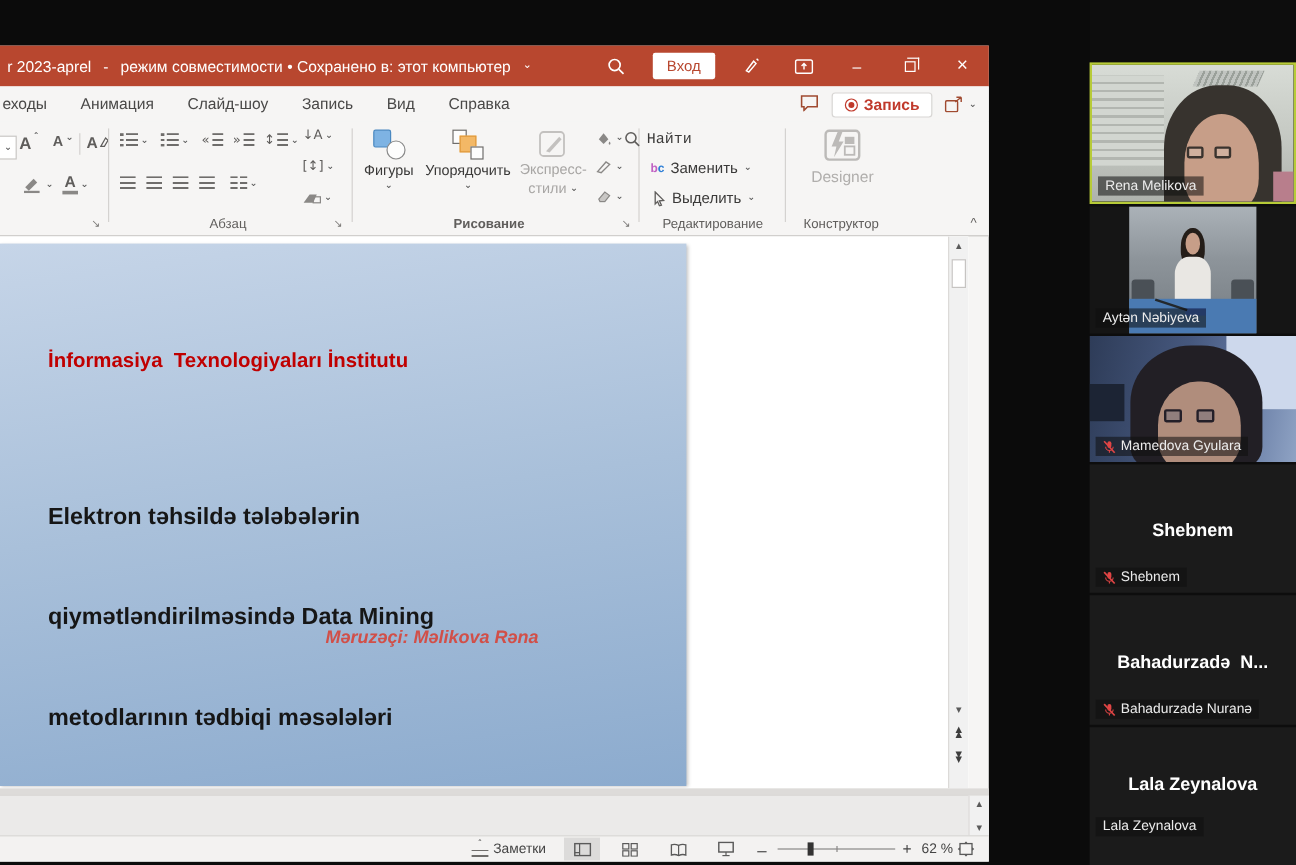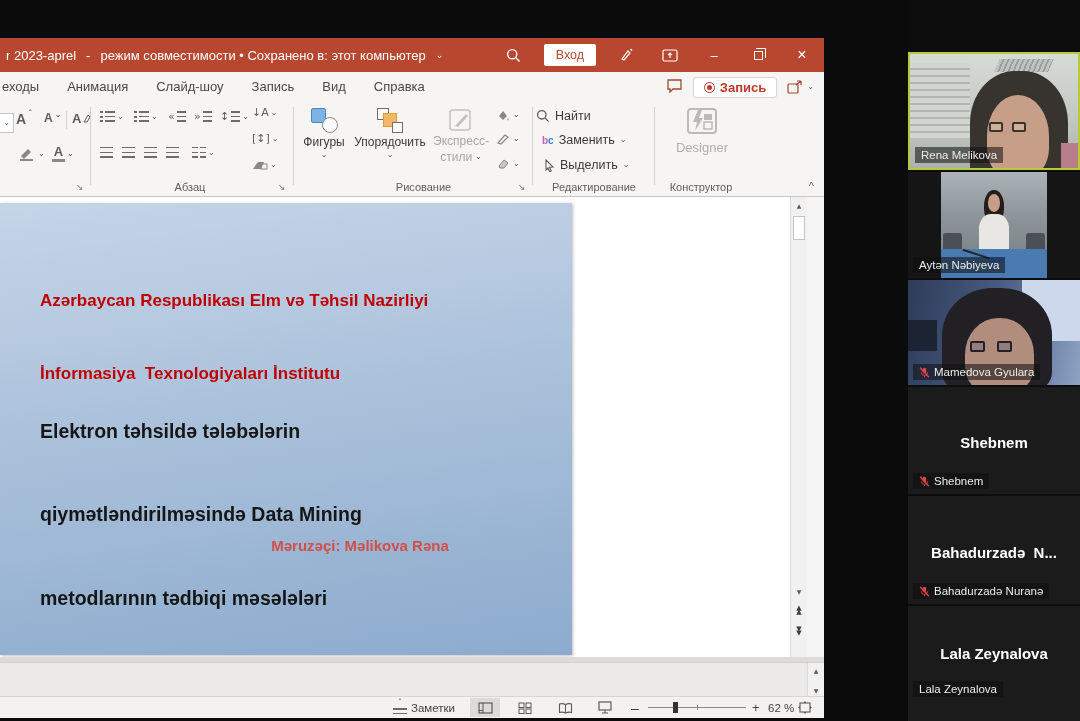--- a/index.html
+++ b/index.html
@@ -51,21 +51,21 @@
   .designer-btn{position:absolute;left:660px;top:5px;width:84px;height:58px;display:flex;flex-direction:column;align-items:center;gap:4px;}
   .designer-lbl{font-size:13px;color:#b0aeac;}
   .stub{position:absolute;left:-8px;top:12px;width:22px;height:20px;background:#fff;border:1px solid #c8c6c4;display:flex;align-items:center;justify-content:flex-end;padding-right:3px;}
   
   .canvas{position:absolute;left:0;top:159px;width:807px;height:460px;background:#ffffff;overflow:hidden;}
   .slide{position:absolute;left:0;top:6px;width:572px;height:452px;
          background:linear-gradient(172deg,#c6d5e8 0%,#a9c0da 48%,#8cabce 100%);
          box-shadow:1px 1px 3px rgba(0,0,0,.25);}
   .slide-header{position:absolute;left:40px;top:38px;font-size:17px;font-weight:bold;color:#c00000;line-height:1.42;white-space:pre;}
   .slide-title{position:absolute;left:40px;top:160px;font-size:19.5px;font-weight:bold;color:#161616;line-height:1.42;white-space:pre;}
-  .slide-speaker{position:absolute;left:160px;top:334px;width:400px;text-align:center;font-size:15px;font-weight:bold;color:#d14f48;}
+  .slide-speaker{position:absolute;left:160px;top:320px;width:400px;text-align:center;font-size:15px;font-weight:bold;font-style:italic;color:#d14f48;}
   
   .vscroll{position:absolute;right:0;top:0;width:17px;height:460px;background:#f1f1f1;border-left:1px solid #dcdad8;}
   .sbtn{position:absolute;left:0;width:100%;text-align:center;font-size:6px;color:#5a5a5a;font-family:"DejaVu Sans",sans-serif;}
   .sthumb{position:absolute;left:2px;top:19px;width:12px;height:24px;background:#fff;border:1px solid #c6c4c2;}
   .dbl{position:absolute;left:0;width:100%;text-align:center;font-size:7px;line-height:.6;color:#3d3d3d;font-weight:bold;font-family:"DejaVu Sans",sans-serif;}
   
   .splitter{position:absolute;left:0;top:619px;width:100%;height:5px;background:#dddbd9;}
   .notes{position:absolute;left:0;top:624px;width:100%;height:34px;background:#ebeae9;border-top:1px solid #d2d0ce;}
   .nscroll{position:absolute;right:0;top:0;width:17px;height:34px;background:#f1f1f1;border-left:1px solid #dcdad8;}
   .statusbar{position:absolute;left:0;top:658px;width:100%;height:22px;background:#f3f2f1;border-top:1px solid #d8d6d4;font-size:11.5px;color:#444;}
@@ -309,25 +309,25 @@
             <path d="M2 10 L9 2 L12 4 L5 11 Z" fill="none" stroke="#8a8886" stroke-width="1.2"></path>
           </svg>
           <i class="ch">⌄</i>
         </span>
       <span class="minirow" style="left:496px;top:57px;">
           <svg width="14" height="11" viewBox="0 0 14 11">
             <path d="M3 8 L8 2 L12 5 L8 10 L4 10 Z" fill="#c9c7c5" stroke="#8a8886"></path>
           </svg>
           <i class="ch">⌄</i>
         </span>
-      <span class="rgrouplabel" style="left:316px;width:215px;">Рисование</span>
+      <span class="rgrouplabel" style="left:300px;width:215px;font-weight:bold;">Рисование</span>
       <span class="launcher" style="left:518px;bottom:4px;">↘</span>
       <span class="rdiv" style="left:532px;"></span>
 
-      <span class="edit-item" style="left:536px;top:8px;">
+      <span class="edit-item" style="left:520px;top:8px;font-family:Liberation Mono, monospace;">
         <svg width="14" height="14" viewBox="0 0 14 14">
             <circle cx="5.8" cy="5.8" r="4.2" fill="none" stroke="#5f5d5b" stroke-width="1.3"></circle>
             <line x1="9" y1="9" x2="12.6" y2="12.6" stroke="#5f5d5b" stroke-width="1.3"></line>
           </svg>
         <span>Найти</span>
       </span>
       <span class="edit-item" style="left:542px;top:32px;">
         <span style="font-size:10px;font-weight:bold;"><i style="font-style:normal;color:#c061c3;">b</i><i style="font-style:normal;color:#2f7fd6;">c</i></span>
         <span>Заменить</span>
           <i class="ch">⌄</i>
@@ -351,21 +351,20 @@
           </svg>
         <span class="designer-lbl">Designer</span>
       </span>
       <span class="rgrouplabel" style="left:656px;width:90px;">Конструктор</span>
       <span style="position:absolute;right:10px;bottom:4px;font-size:11px;color:#5f5d5b;">^</span>
     </div>
 
     <div class="canvas">
       <div class="slide">
         <div class="slide-header">
-          <div>Azərbaycan Respublikası Elm və Təhsil Nazirliyi</div>
           <div>İnformasiya  Texnologiyaları İnstitutu</div>
         </div>
         <div class="slide-title">
           <div>Elektron təhsildə tələbələrin</div>
           <div>qiymətləndirilməsində Data Mining</div>
           <div>metodlarının tədbiqi məsələləri</div>
         </div>
         <div class="slide-speaker">Məruzəçi: Məlikova Rəna</div>
       </div>
       <div class="vscroll">

